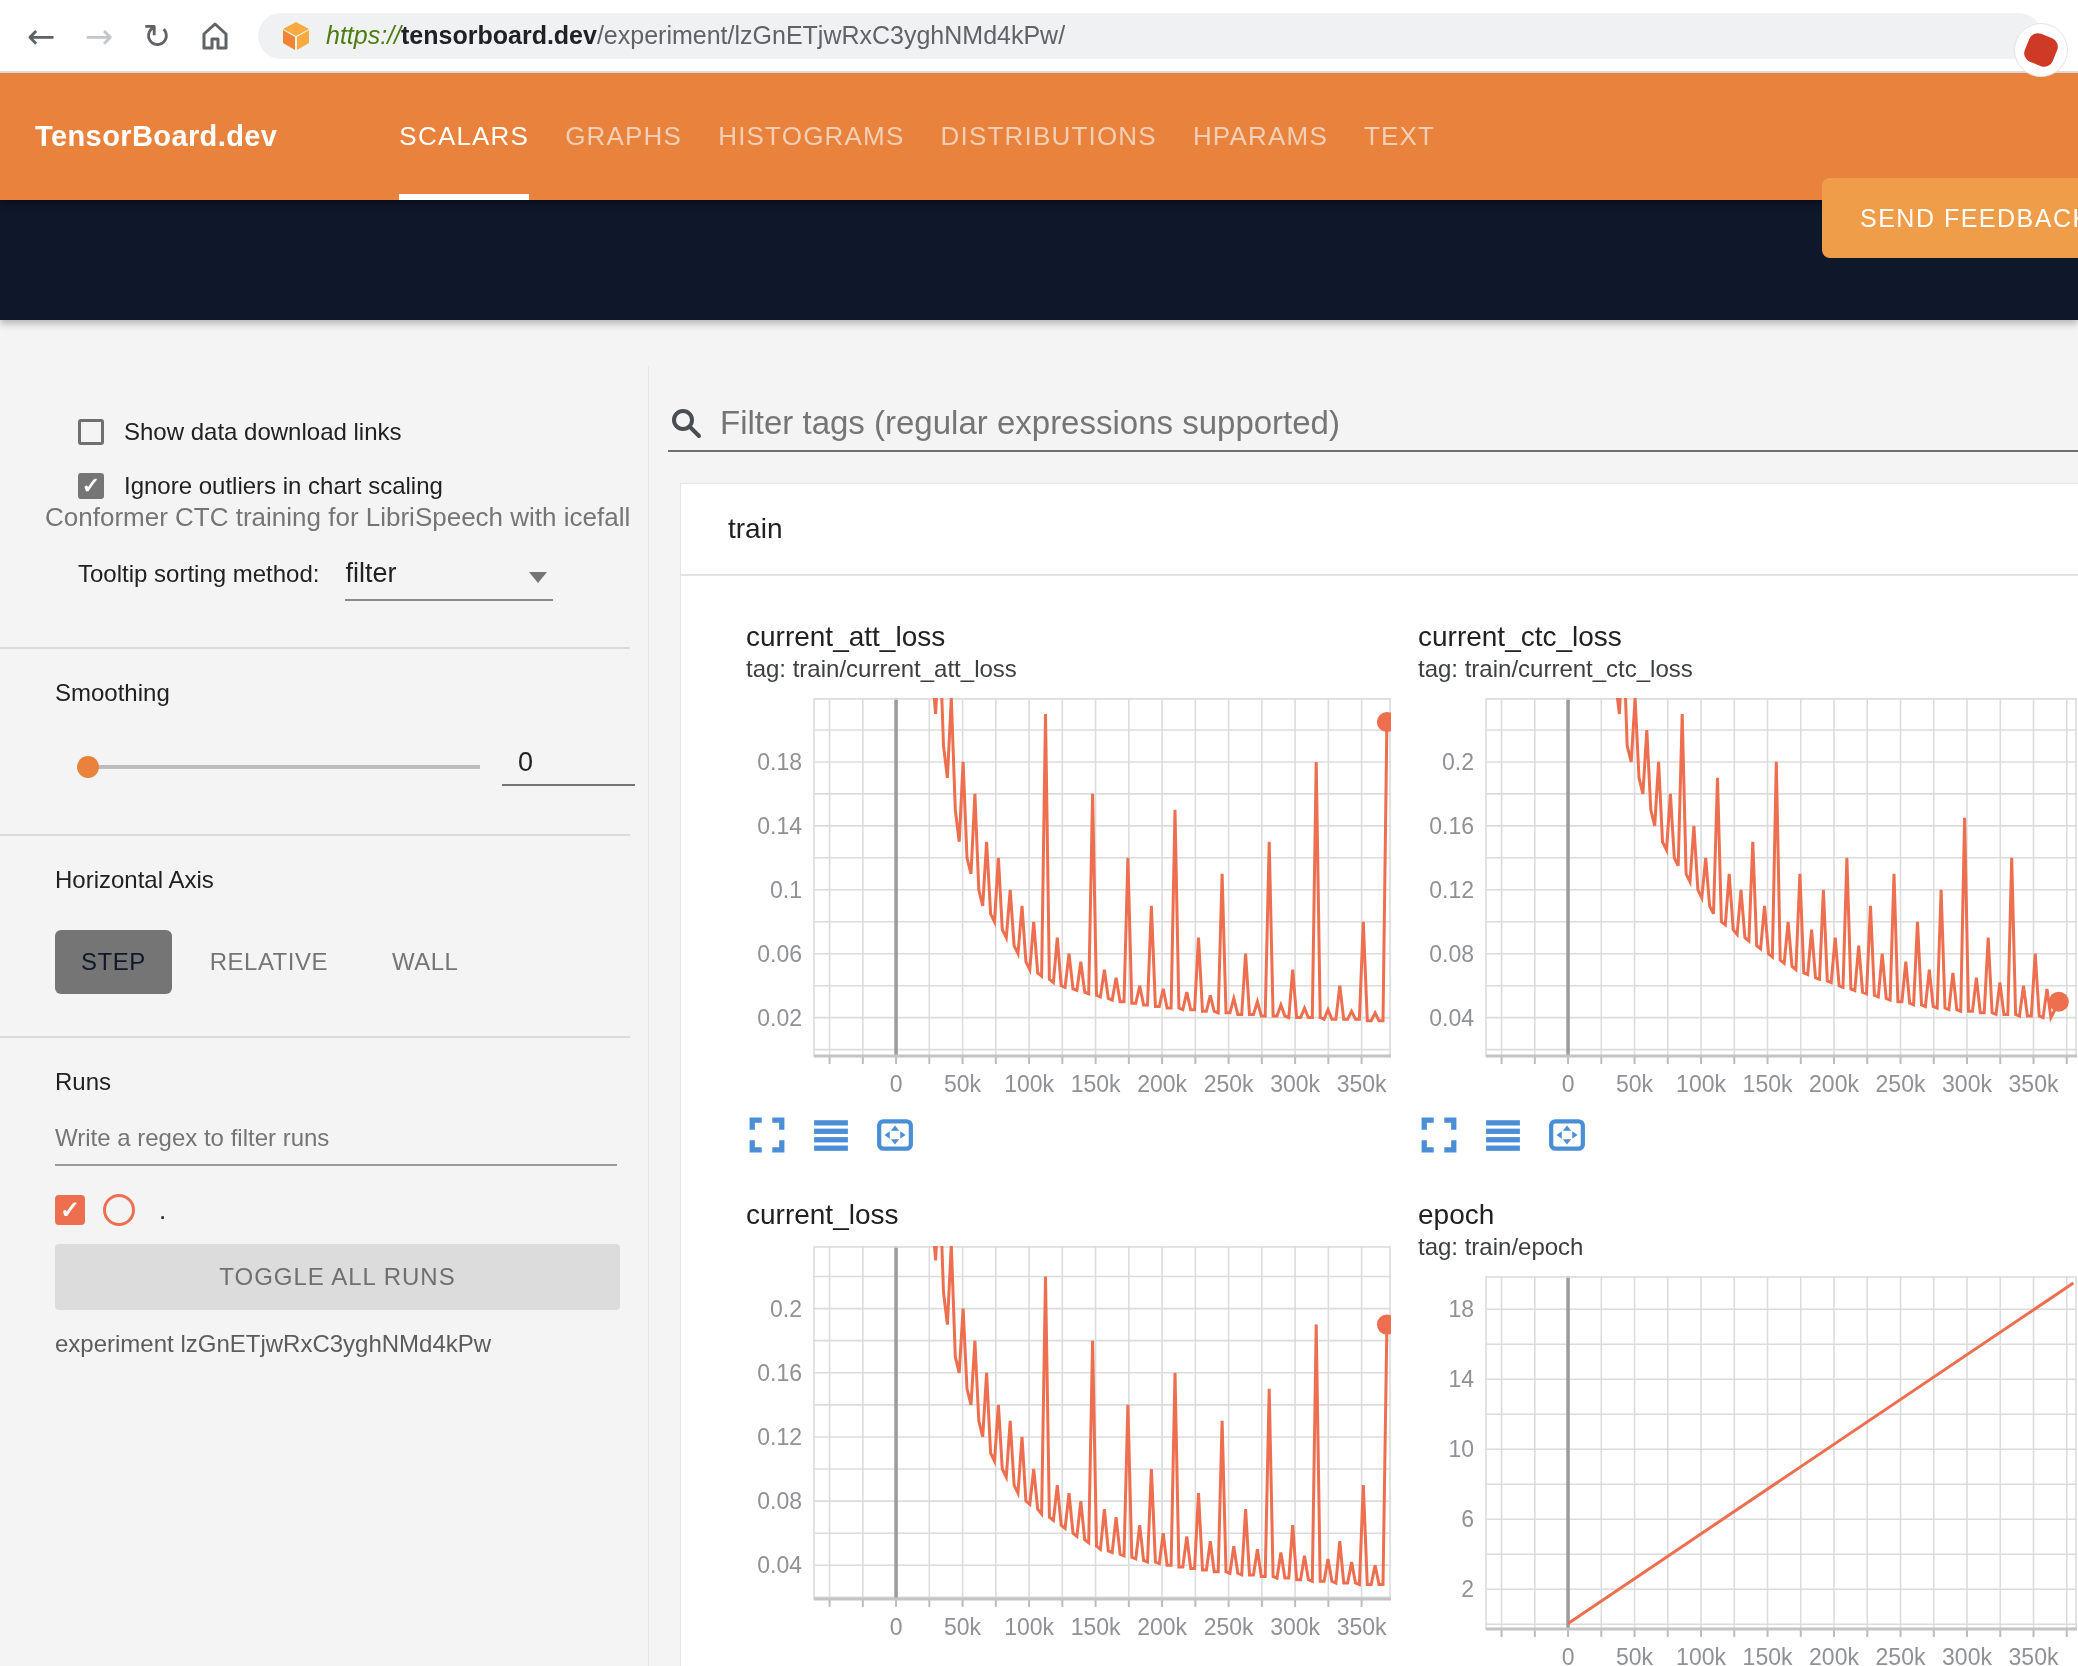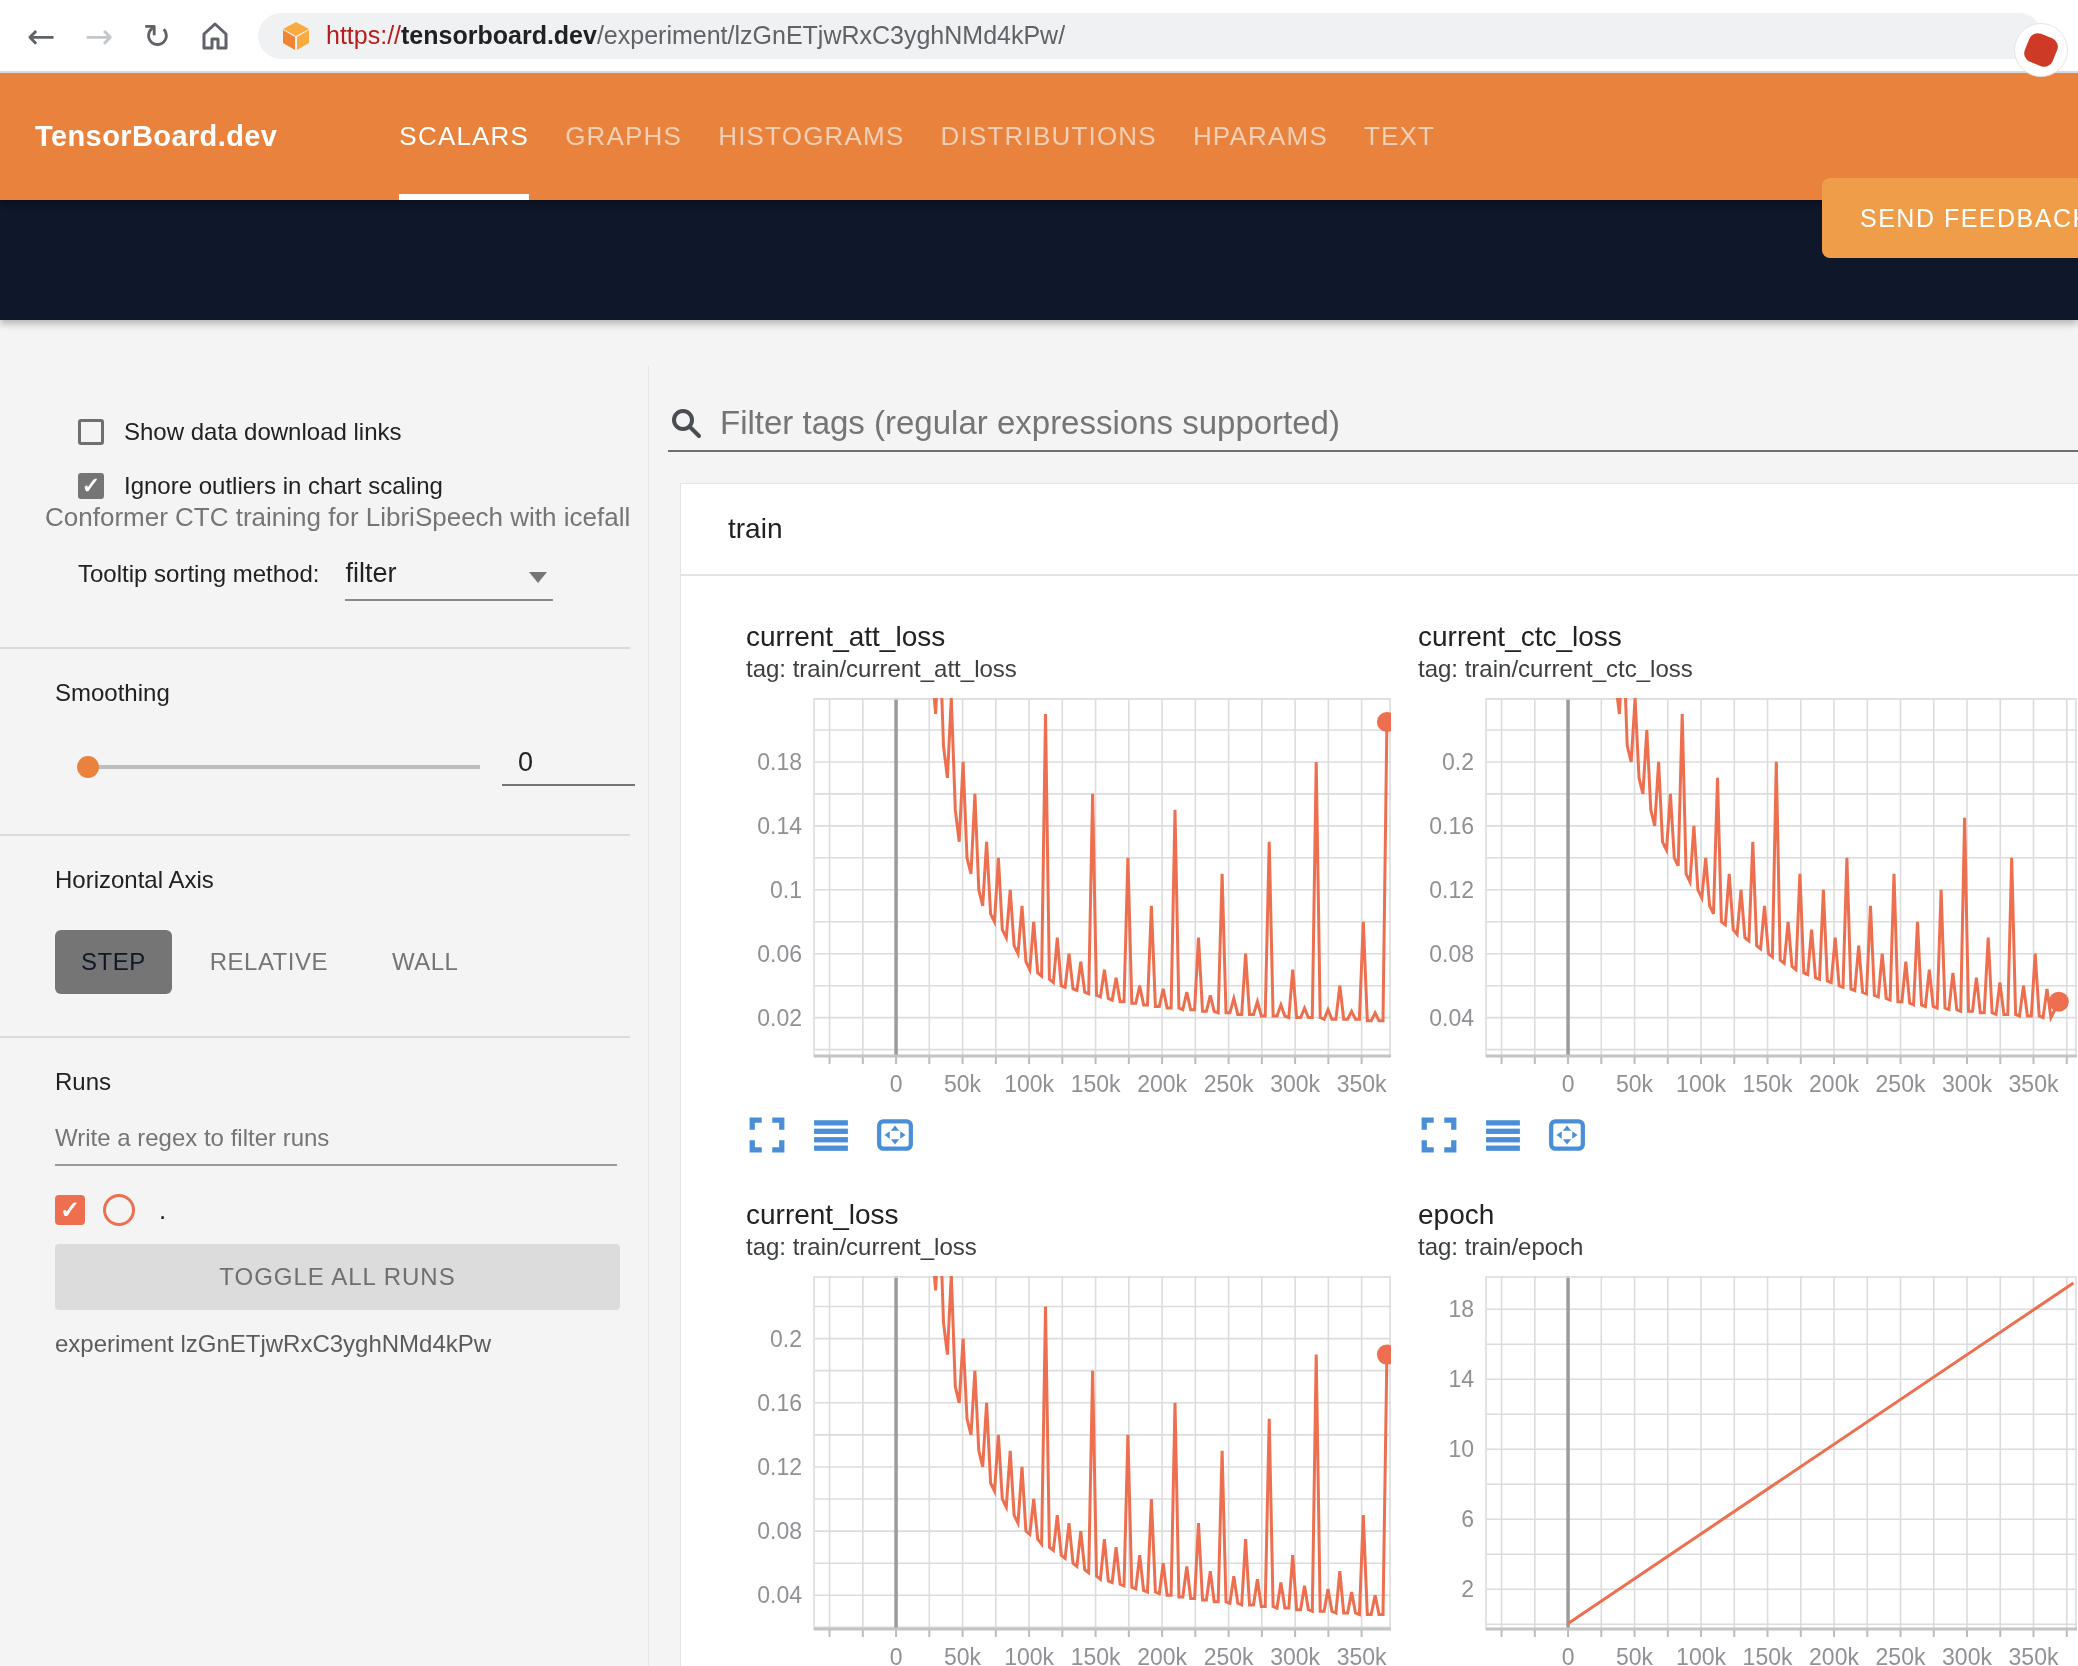--- a/index.html
+++ b/index.html
@@ -12,21 +12,21 @@
   .browser-bar{position:absolute;left:0;top:0;width:2078px;height:71px;background:#ffffff;
     border-bottom:2px solid #d8dadd;display:flex;align-items:center;z-index:40;}
   .nav-ic{font-family:"DejaVu Sans",sans-serif;font-size:34px;color:#5f6368;width:58px;text-align:center;cursor:pointer;}
   .nav-ic.disabled{color:#c3c7cc;}
   .nav-ic.back{margin-left:12px;}
   .home-ic{width:58px;display:flex;justify-content:center;cursor:pointer;}
   .url-pill{position:relative;margin-left:14px;width:1762px;height:46px;background:#f0f1f2;border-radius:24px;
     display:flex;align-items:center;padding-left:22px;}
   .url-text{font-size:25px;color:#5f6368;margin-left:14px;white-space:nowrap;overflow:hidden;}
   .url-text b{color:#202124;font-weight:700;}
-  .url-text .scheme{color:#b91c1c;font-weight:400;}
+  .url-text .scheme{color:#4d7c0f;font-weight:400;font-style:italic;}
   .ext-wrap{position:absolute;right:-26px;top:10px;width:52px;height:52px;background:#ffffff;border-radius:50%;
     border:1px solid #e4e4e4;display:flex;align-items:center;justify-content:center;}
   .ext-red{width:30px;height:30px;background:#cf3a27;border-radius:30%;transform:rotate(22deg);}
   
   .app-header{position:absolute;left:0;top:73px;width:2078px;height:127px;background:#e8823d;z-index:30;
     box-shadow:0 4px 7px rgba(0,0,0,.32);display:flex;align-items:center;}
   .brand{color:#ffffff;font-size:29px;font-weight:700;margin-left:35px;letter-spacing:.4px;}
   .tabs{display:flex;align-items:stretch;height:100%;margin-left:122px;gap:36px;}
   .tab{display:flex;align-items:center;color:#f2cfb5;font-size:26px;letter-spacing:1.2px;cursor:pointer;
     border-bottom:6px solid transparent;padding-top:6px;}
@@ -382,21 +382,20 @@
         <polygon points="18,9 22,14 14,14" fill="#4a8fd6"></polygon>
         <polygon points="18,27 22,22 14,22" fill="#4a8fd6"></polygon>
         <polygon points="8,18 13,14.5 13,21.5" fill="#4a8fd6"></polygon>
         <polygon points="28,18 23,14.5 23,21.5" fill="#4a8fd6"></polygon>
       </svg>
     </div>
   </div>
 
   <div class="chart-cell">
     <div class="chart-title">current_loss</div>
-    <div class="chart-tag">tag: train/current_loss</div>
     <svg class="chart-svg" width="647" height="401" viewBox="0 0 647 401">
               <line x1="70" y1="30.486363636363617" x2="647" y2="30.486363636363617" stroke="#dcdcdc" stroke-width="1.6"></line>
               <line x1="70" y1="62.57727272727269" x2="647" y2="62.57727272727269" stroke="#dcdcdc" stroke-width="1.6"></line>
               <line x1="70" y1="94.66818181818182" x2="647" y2="94.66818181818182" stroke="#dcdcdc" stroke-width="1.6"></line>
               <line x1="70" y1="126.75909090909089" x2="647" y2="126.75909090909089" stroke="#dcdcdc" stroke-width="1.6"></line>
               <line x1="70" y1="158.84999999999997" x2="647" y2="158.84999999999997" stroke="#dcdcdc" stroke-width="1.6"></line>
               <line x1="70" y1="190.9409090909091" x2="647" y2="190.9409090909091" stroke="#dcdcdc" stroke-width="1.6"></line>
               <line x1="70" y1="223.03181818181815" x2="647" y2="223.03181818181815" stroke="#dcdcdc" stroke-width="1.6"></line>
               <line x1="70" y1="255.1227272727273" x2="647" y2="255.1227272727273" stroke="#dcdcdc" stroke-width="1.6"></line>
               <line x1="70" y1="287.21363636363634" x2="647" y2="287.21363636363634" stroke="#dcdcdc" stroke-width="1.6"></line>

